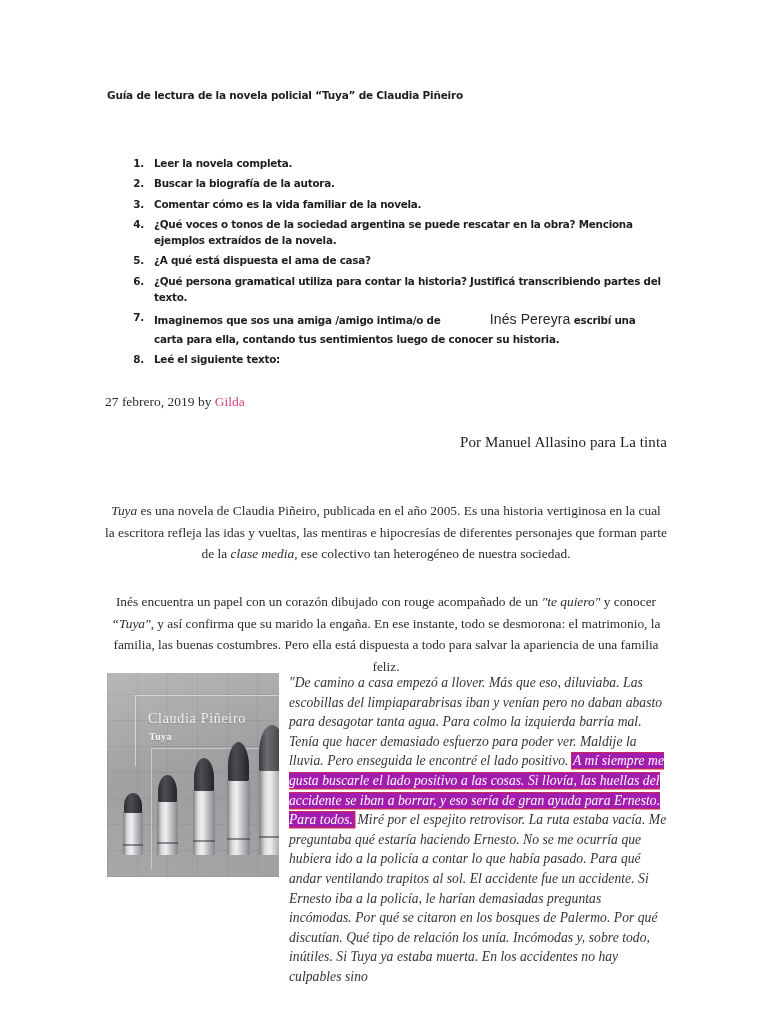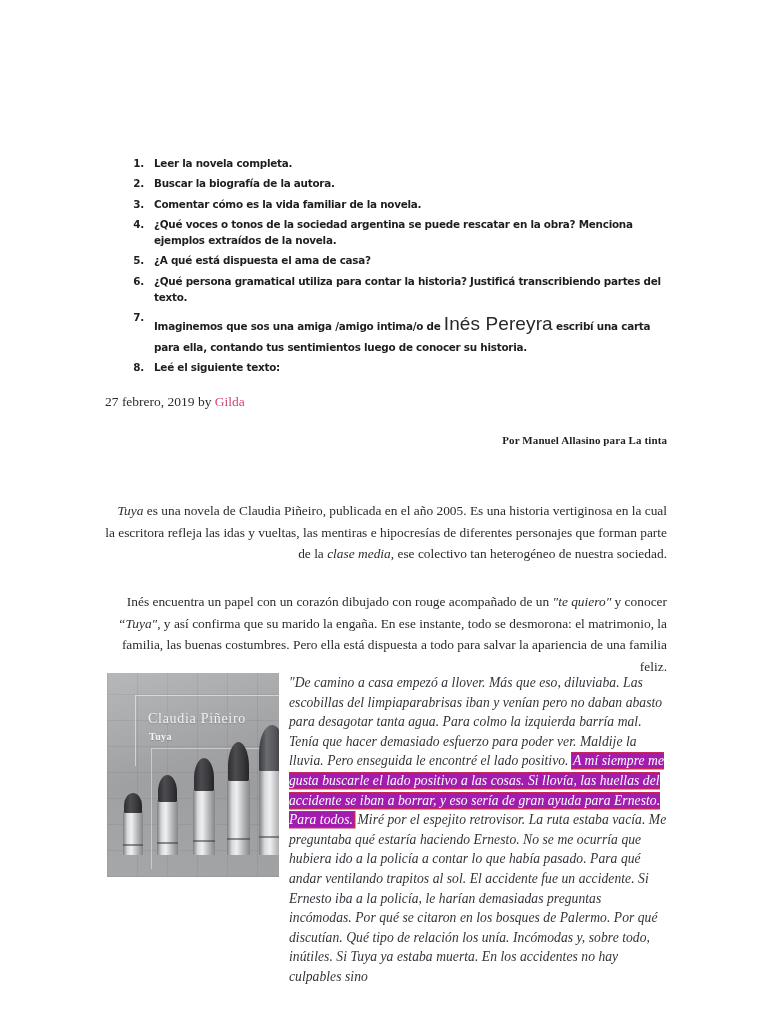--- a/index.html
+++ b/index.html
@@ -59,24 +59,25 @@
   }
   .guide-list li .num {
     position: absolute;
     left: 0;
     top: 0;
     width: 22px;
     text-align: right;
   }
   .name-highlight {
     font-family: "Liberation Sans", sans-serif;
-    font-size: 19px;
+    font-size: 14px;
     font-weight: normal;
     letter-spacing: 0.1px;
     color: #2b2728;
+    margin-left: 46px;
   }
 
   
   .date-line {
     position: absolute;
     left: 105px;
     top: 394px;
     font-family: "Liberation Serif", serif;
     font-size: 13.5px;
     color: #2c2c2c;
@@ -86,36 +87,36 @@
     margin-top: 28px;
   }
 
   .byline {
     position: absolute;
     left: 105px;
     top: 434px;
     width: 562px;
     text-align: right;
     font-family: "Liberation Serif", serif;
-    font-size: 11px;
-    font-weight: bold;
+    font-size: 15px;
+    font-weight: normal;
     color: #1f1f1f;
     letter-spacing: 0.1px;
   }
 
   
   .body-par {
     position: absolute;
     left: 105px;
     width: 562px;
     font-family: "Liberation Serif", serif;
     font-size: 13.4px;
     line-height: 21.5px;
     color: #2b2b2b;
-    text-align: right;
+    text-align: center;
   }
   #par-1 { top: 487px; }
   #par-2 { top: 578px; }
   .body-par i { font-style: italic; }
 
   
   .cover {
     position: absolute;
     left: 107px;
     top: 673px;
@@ -219,20 +220,21 @@
     color: #ffffff;
     box-shadow: 0 0 0 1.5px #c8275a;
     padding: 0 1px;
   }
 </style>
 </head>
 <body>
 
 <div class="page">
 
+  <div class="doc-title">Guía de lectura de la novela policial “Tuya” de Claudia Piñeiro</div>
 
   <ol class="guide-list">
     <li>
       <span class="num">1.</span>
       <span>Leer la novela completa.</span>
     </li>
     <li>
       <span class="num">2.</span>
       <span>Buscar la biografía de la autora.</span>
     </li>

